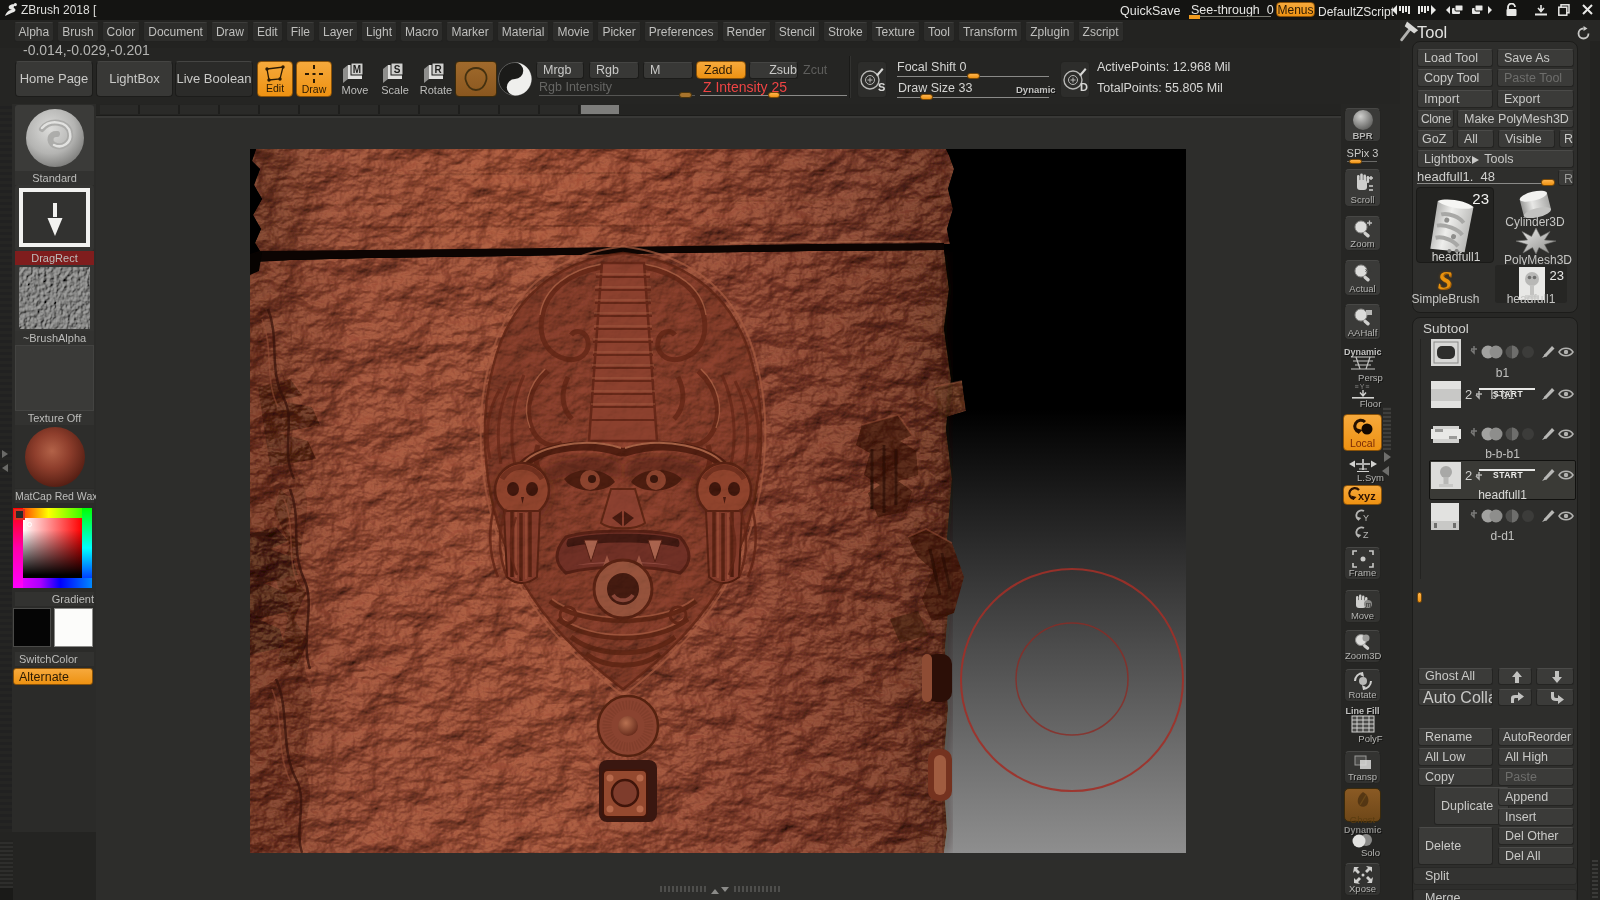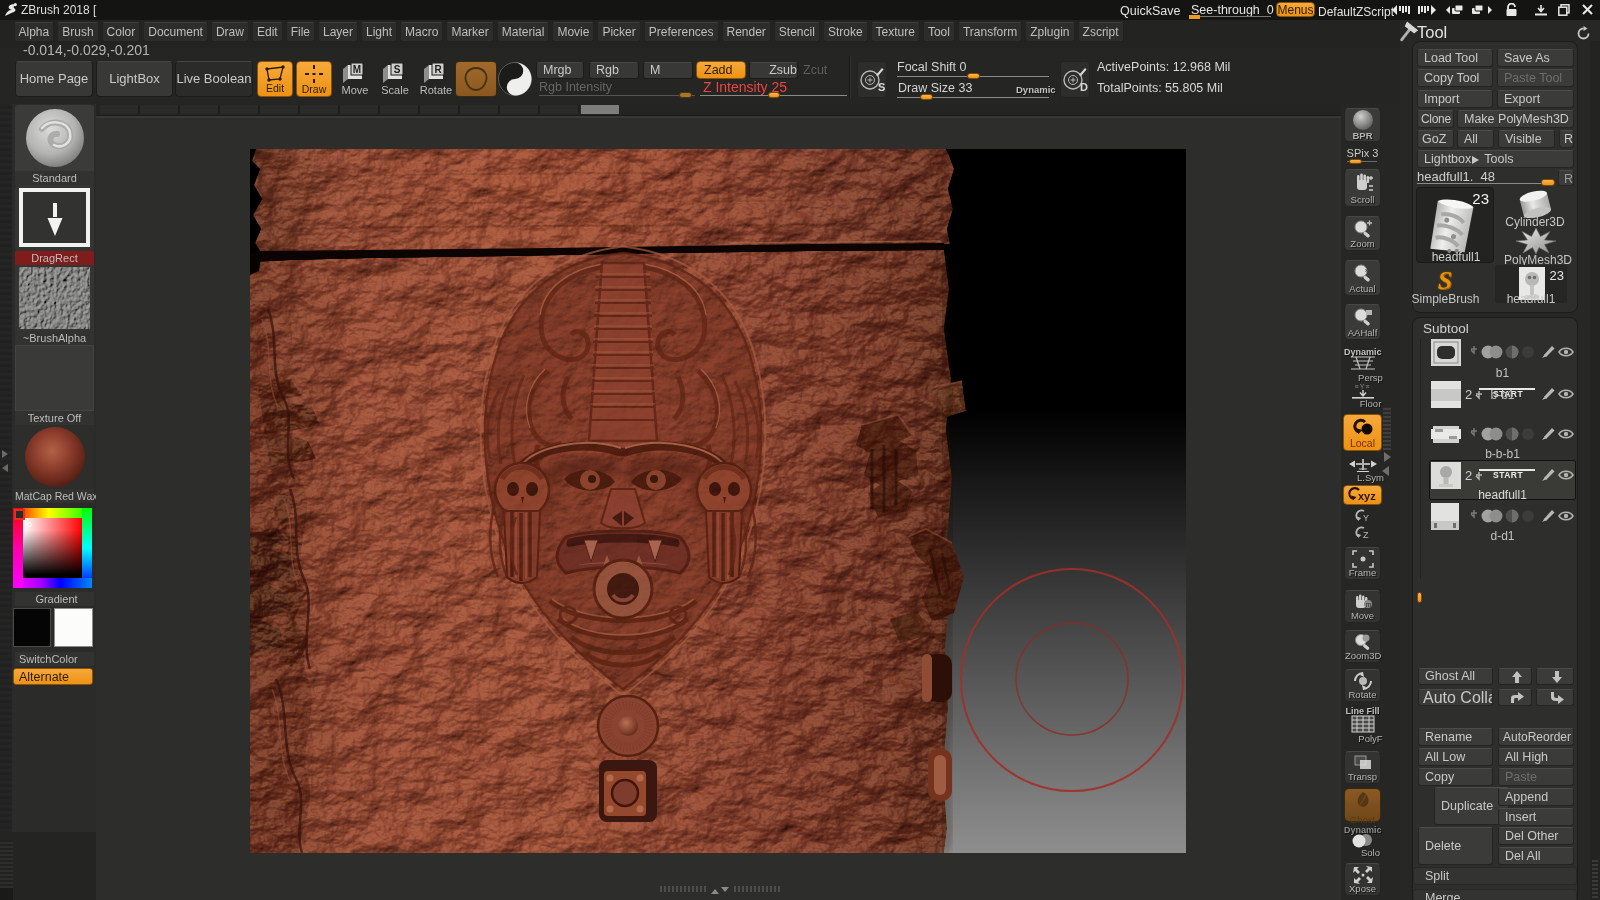--- a/index.html
+++ b/index.html
@@ -231,21 +231,21 @@
 
  <div style="left:1px;top:404px;width:79px;height:80px">
   <div style="left:0;top:0;width:79px;height:10px;background:linear-gradient(to right,#f00,#ff0 45%,#0f0)"></div>
   <div style="left:69px;top:0;width:10px;height:80px;background:linear-gradient(#0f0,#0ff 50%,#00f)"></div>
   <div style="left:0;top:70px;width:79px;height:10px;background:linear-gradient(to right,#f0f,#a0f 35%,#00f 60%,#08f)"></div>
   <div style="left:0;top:0;width:10px;height:80px;background:linear-gradient(#f00,#f0a 50%,#f0f)"></div>
   <div style="left:10px;top:10px;width:59px;height:60px;background:linear-gradient(to bottom,rgba(0,0,0,0) 20%,#000 95%),linear-gradient(to right,#fff,#f00)"></div>
   <div style="left:1px;top:1px;width:11px;height:11px;background:#2a2a28;border:2px solid #e03020"></div>
   <div style="left:14px;top:14px;width:5px;height:5px;border:1.5px solid #fff;border-radius:50%"></div>
  </div>
- <div class="lab" style="left:3px;top:488px;width:79px;background:#323230;padding:1px 0;text-align:center;padding-left:4px">Gradient</div>
+ <div class="lab" style="left:3px;top:488px;width:79px;background:#323230;padding:1px 0;text-align:right;padding-left:4px">Gradient</div>
 
  <div style="left:1px;top:504px;width:38px;height:39px;background:#050505;border:1px solid #4a4a48"></div>
  <div style="left:42px;top:504px;width:39px;height:39px;background:#fcfcfa;border:1px solid #8a8a88"></div>
  <div class="lab" style="left:3px;top:548px;width:79px;background:#323230;padding:1px 0;text-align:left;padding-left:4px">SwitchColor</div>
  <div class="ob" style="left:1px;top:564px;width:80px;height:17px;font-size:12.5px;line-height:16px;text-align:left;padding-left:5px;border-radius:3px">Alternate</div>
 </div>
 
 <div style="left:0;top:832px;width:96px;height:68px;background:#242422">
  <div style="left:0;top:8px;width:13px;height:48px;background:repeating-linear-gradient(0deg,#2e2e2c 0 2px,#222220 2px 4px)"></div>
  <div style="left:0;top:56px;width:13px;height:12px;background:#1a1a18"></div>

